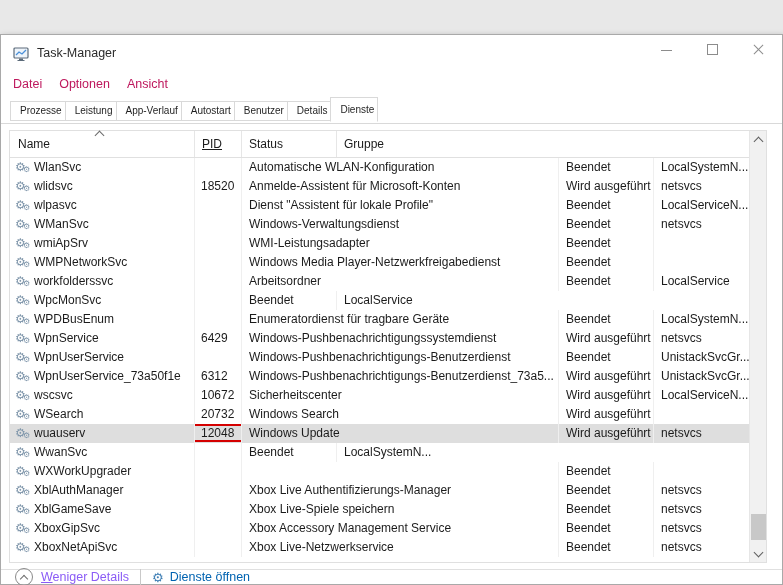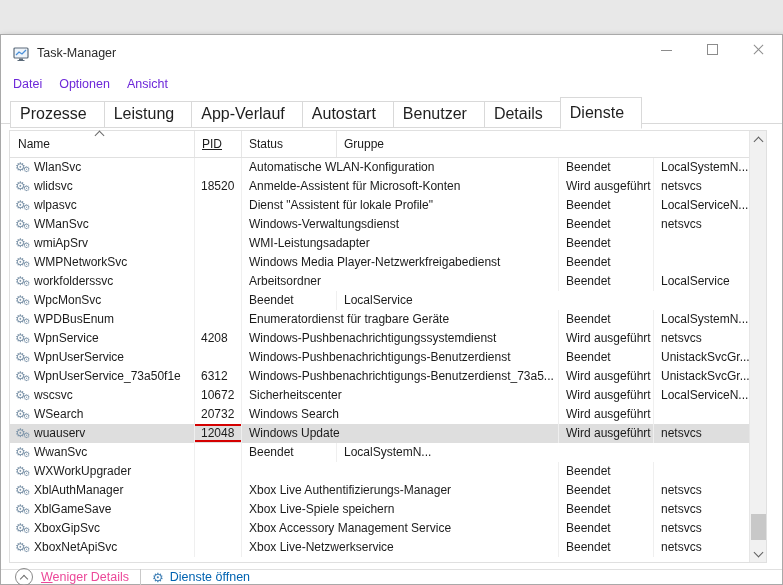--- a/index.html
+++ b/index.html
@@ -14,27 +14,27 @@
   .win-title { position:absolute; left:36px; top:11px; font-size:12.5px; color:#2b2b2b; }
   .controls { position:absolute; right:0; top:0; height:30px; display:flex; }
   .ctrl { width:46px; height:30px; position:relative; cursor:default; }
   .glyph-min { position:absolute; left:17px; top:15px; width:11px; border-top:1px solid #8c8c8c; }
   .glyph-max { position:absolute; left:17px; top:9px; width:11px; height:11px; border:1px solid #8c8c8c; }
   .glyph-x1,.glyph-x2 { position:absolute; left:16px; top:14px; width:13px; border-top:1px solid #8c8c8c; }
   .glyph-x1 { transform:rotate(45deg); } .glyph-x2 { transform:rotate(-45deg); }
 
   
   .menubar { position:absolute; left:0; top:38px; right:0; height:24px; padding-left:12px; }
-  .menu-item { display:inline-block; margin-right:17px; font-size:12.5px; color:#6d28d9; line-height:22px; }
+  .menu-item { display:inline-block; margin-right:17px; font-size:12.5px; color:#be185d; line-height:22px; }
 
   
   .tabbar { position:absolute; left:0; top:62px; right:0; height:27px; padding-left:9px;
             border-bottom:1px solid #d9d9d9; }
-  .tab { display:inline-block; position:relative; font-size:16px; color:#1f1f1f;
-         padding:3px 17px 4px 9px; margin-top:4px; margin-right:-1px;
+  .tab { display:inline-block; position:relative; font-size:10px; color:#1f1f1f;
+         padding:3px 3px 4px 9px; margin-top:4px; margin-right:-1px;
          border:1px solid #d9d9d9; background:#fff; vertical-align:bottom; }
   .tab.active { margin-top:0; padding-top:6px; padding-bottom:6px; border-bottom:1px solid #fff;
                 margin-bottom:-1px; z-index:2; }
 
   
   .table { position:absolute; left:8px; top:95px; width:758px; height:433px;
            border:1px solid #e0e0e0; background:#fff; }
   .thead { position:absolute; left:0; top:0; right:15px; height:27px; display:flex;
            border-bottom:1px solid #e0e0e0; }
   .hcell { font-size:12px; color:#1a1a1a; line-height:26px; padding-left:7px;
@@ -73,21 +73,21 @@
 
   
   .footer { position:absolute; left:0; right:0; top:534px; bottom:0;
             border-top:1px solid #e0e0e0; display:flex; align-items:center; padding-left:14px; }
   .details-toggle { display:flex; align-items:center; }
   .circle-icon { width:18px; height:18px; border:1px solid #8a8a8a; border-radius:50%;
                  position:relative; margin-right:8px; }
   .circle-icon .chev { position:absolute; left:5px; top:7px; width:6px; height:6px;
                        border-left:1.4px solid #6e6e6e; border-top:1.4px solid #6e6e6e;
                        transform:rotate(45deg); }
-  .footer .label { font-size:12.5px; color:#ec4899; }
+  .footer .label { font-size:12.5px; color:#8b5cf6; }
   .footer-divider { width:1px; height:16px; background:#c9c9c9; margin:0 11px; }
   .open-services { display:flex; align-items:center; }
   .gear-blue { font-size:13px; color:#3f7fb5; margin-right:6px;
                font-family:"DejaVu Sans",sans-serif; }
   .open-services .label { color:#0063b1; }
 </style>
 </head>
 <body>
 
 <div class="window">
@@ -215,21 +215,21 @@
           <div class="cell c1"></div>
           <div class="cell c2">Enumeratordienst für tragbare Geräte</div>
           <div class="cell c3">Beendet</div>
           <div class="cell c4">LocalSystemN...</div>
         </div>
         <div class="row">
           <div class="cell c0"><span class="gear">
               <span class="g-big">⚙</span>
               <span class="g-small">⚙</span>
             </span>WpnService</div>
-          <div class="cell c1">4208</div>
+          <div class="cell c1">6429</div>
           <div class="cell c2">Windows-Pushbenachrichtigungssystemdienst</div>
           <div class="cell c3">Wird ausgeführt</div>
           <div class="cell c4">netsvcs</div>
         </div>
         <div class="row">
           <div class="cell c0"><span class="gear">
               <span class="g-big">⚙</span>
               <span class="g-small">⚙</span>
             </span>WpnUserService</div>
           <div class="cell c1"></div>

